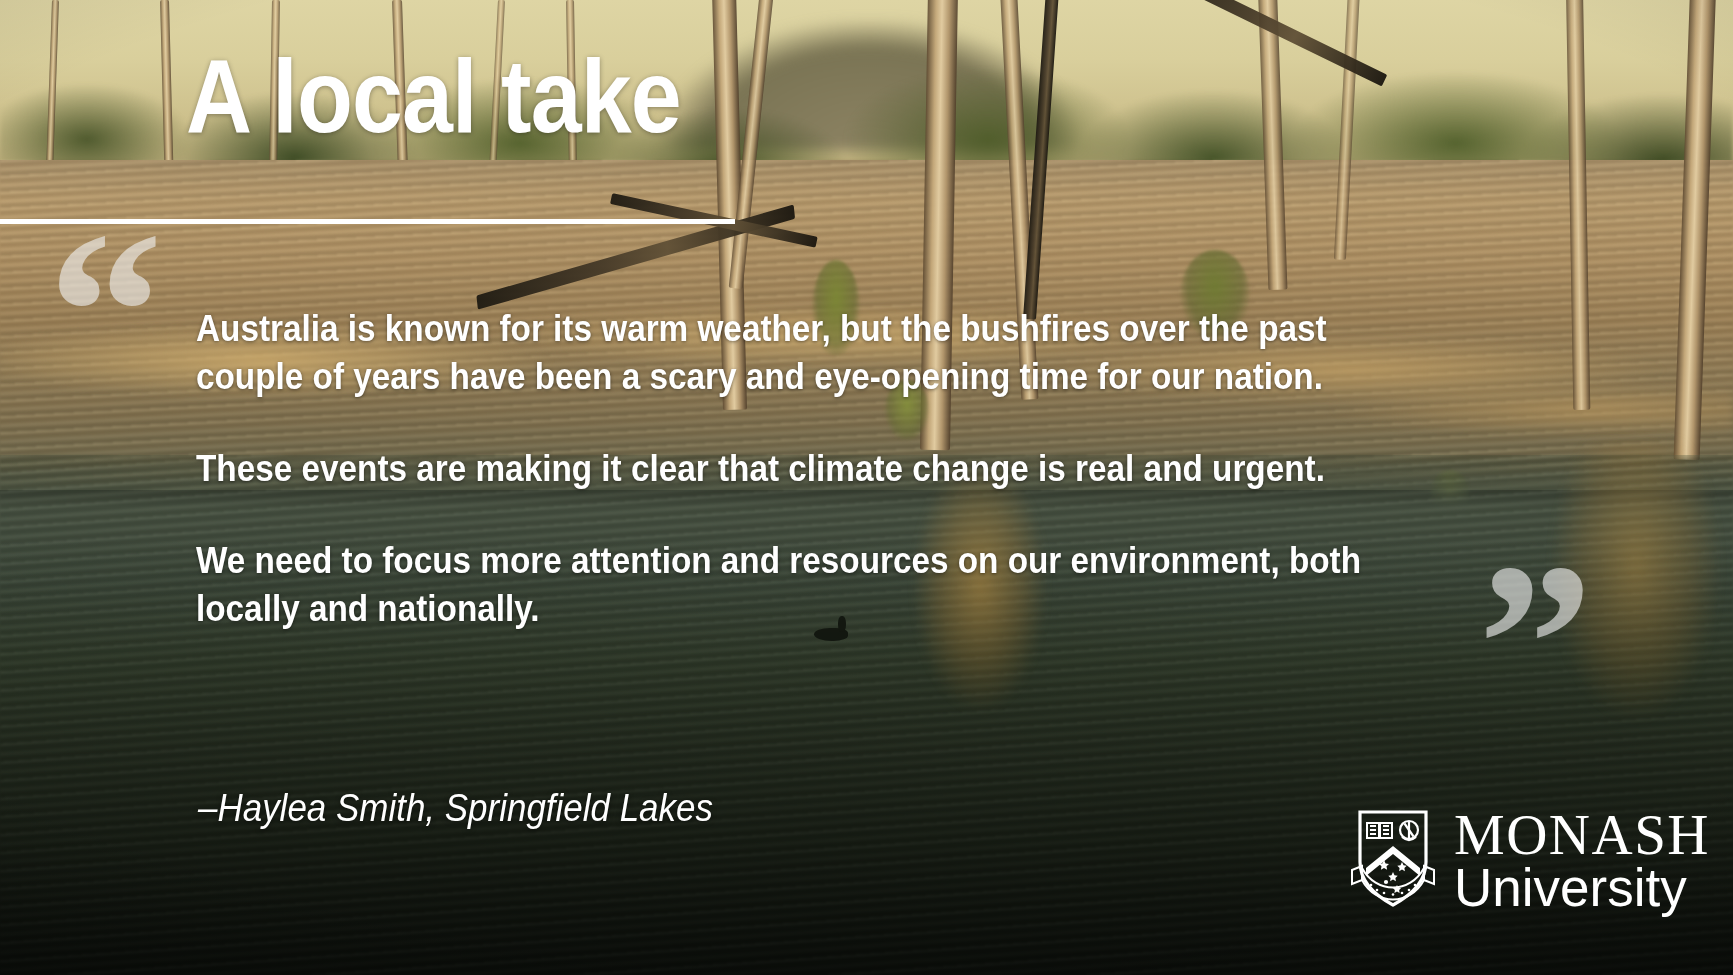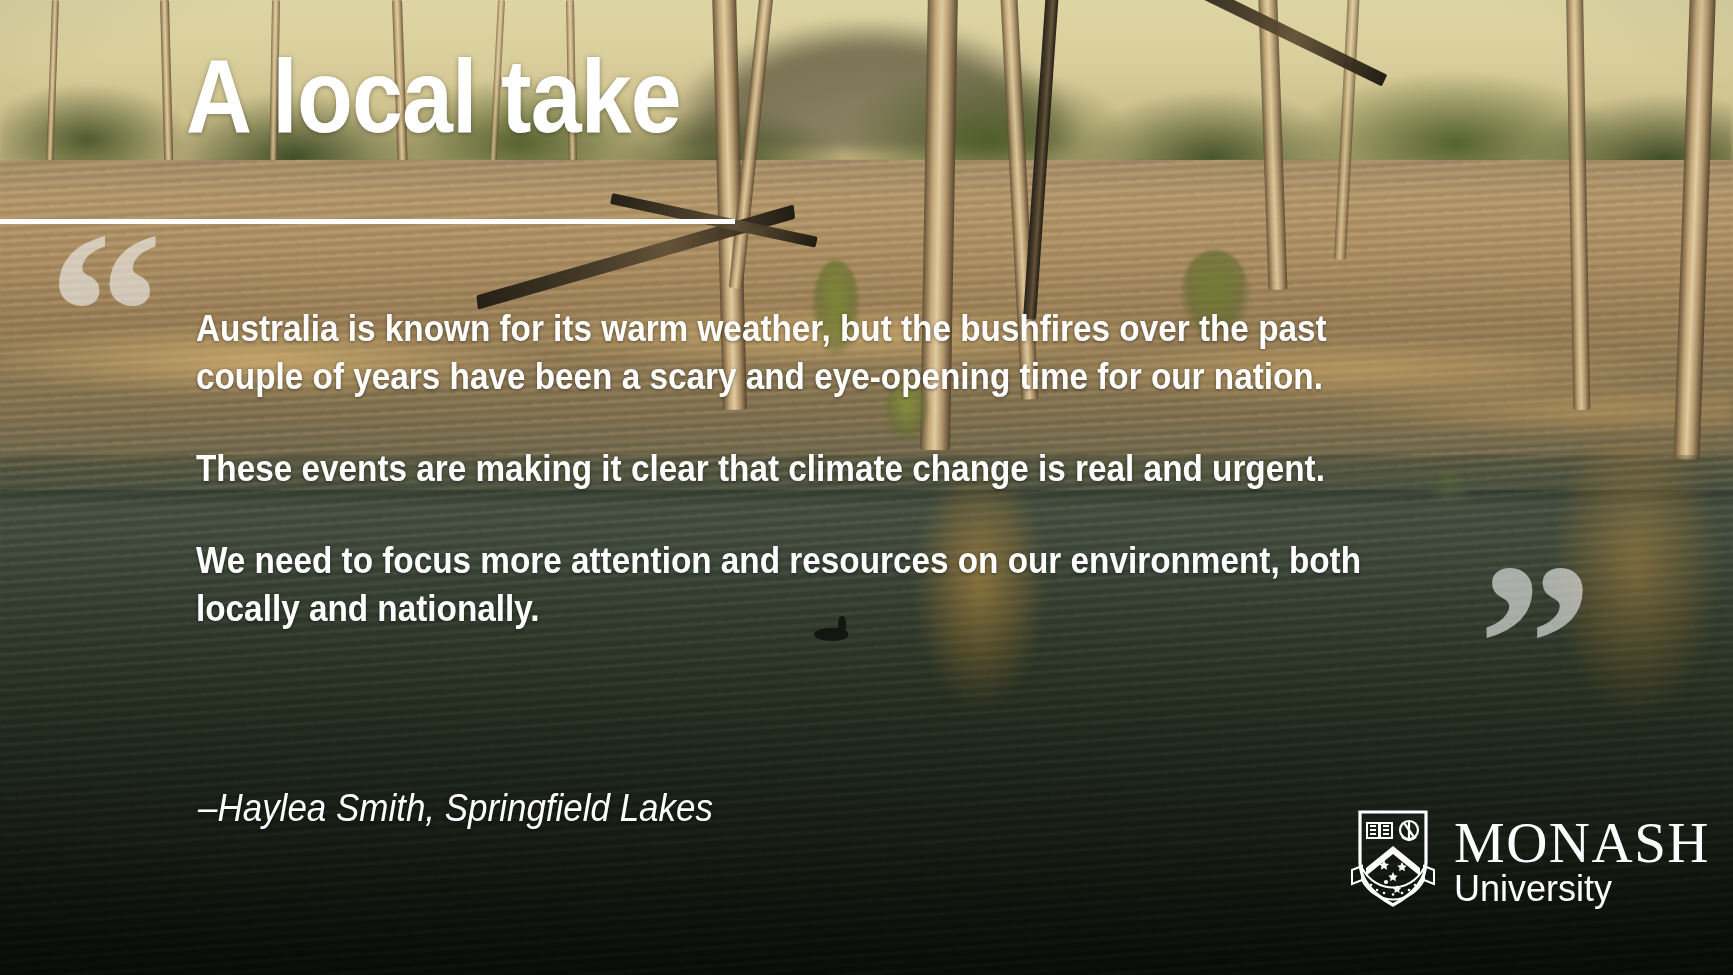--- a/index.html
+++ b/index.html
@@ -202,21 +202,21 @@
   .logo .crest { width: 86px; height: 110px; flex: none; }
   .logo .wordmark { display: flex; flex-direction: column; line-height: 0.92; justify-content: center; }
   .logo .wm-monash {
     font-family: "Liberation Serif", serif;
     font-size: 57px;
     letter-spacing: 1.5px;
     color: #ffffff;
   }
   .logo .wm-university {
     font-family: "Liberation Sans", sans-serif;
-    font-size: 36px;
+    font-size: 53px;
     font-weight: 300;
     letter-spacing: 0px;
     color: #ffffff;
     margin-top: 2px;
   }
 </style>
 </head>
 <body>
 
 <div id="slide">

